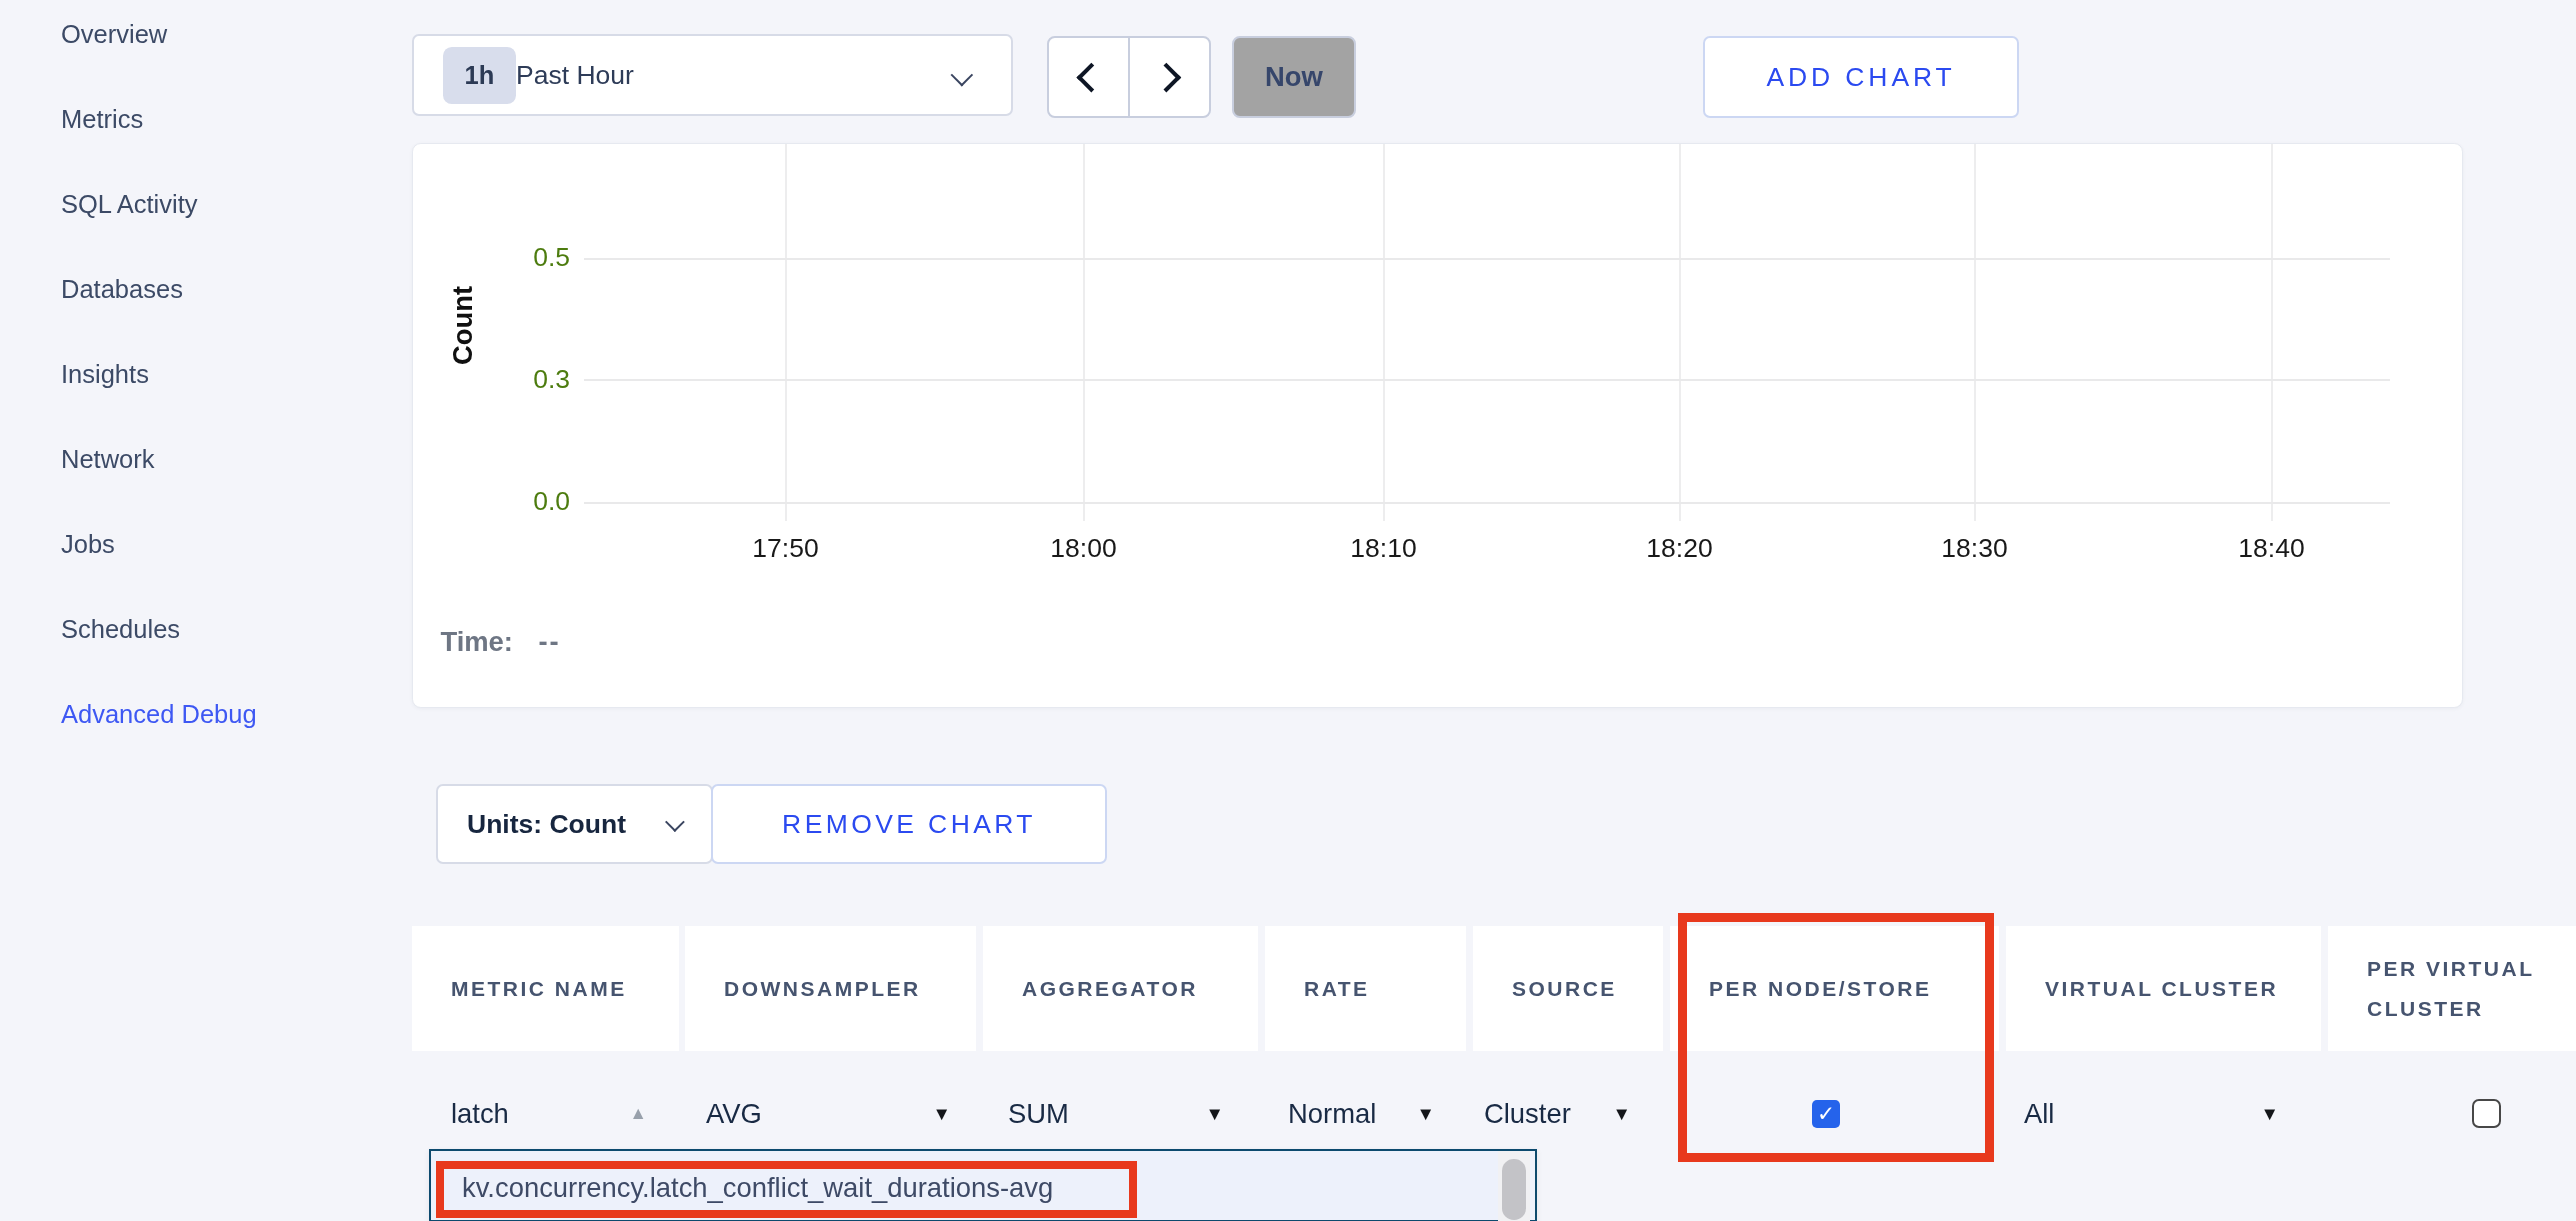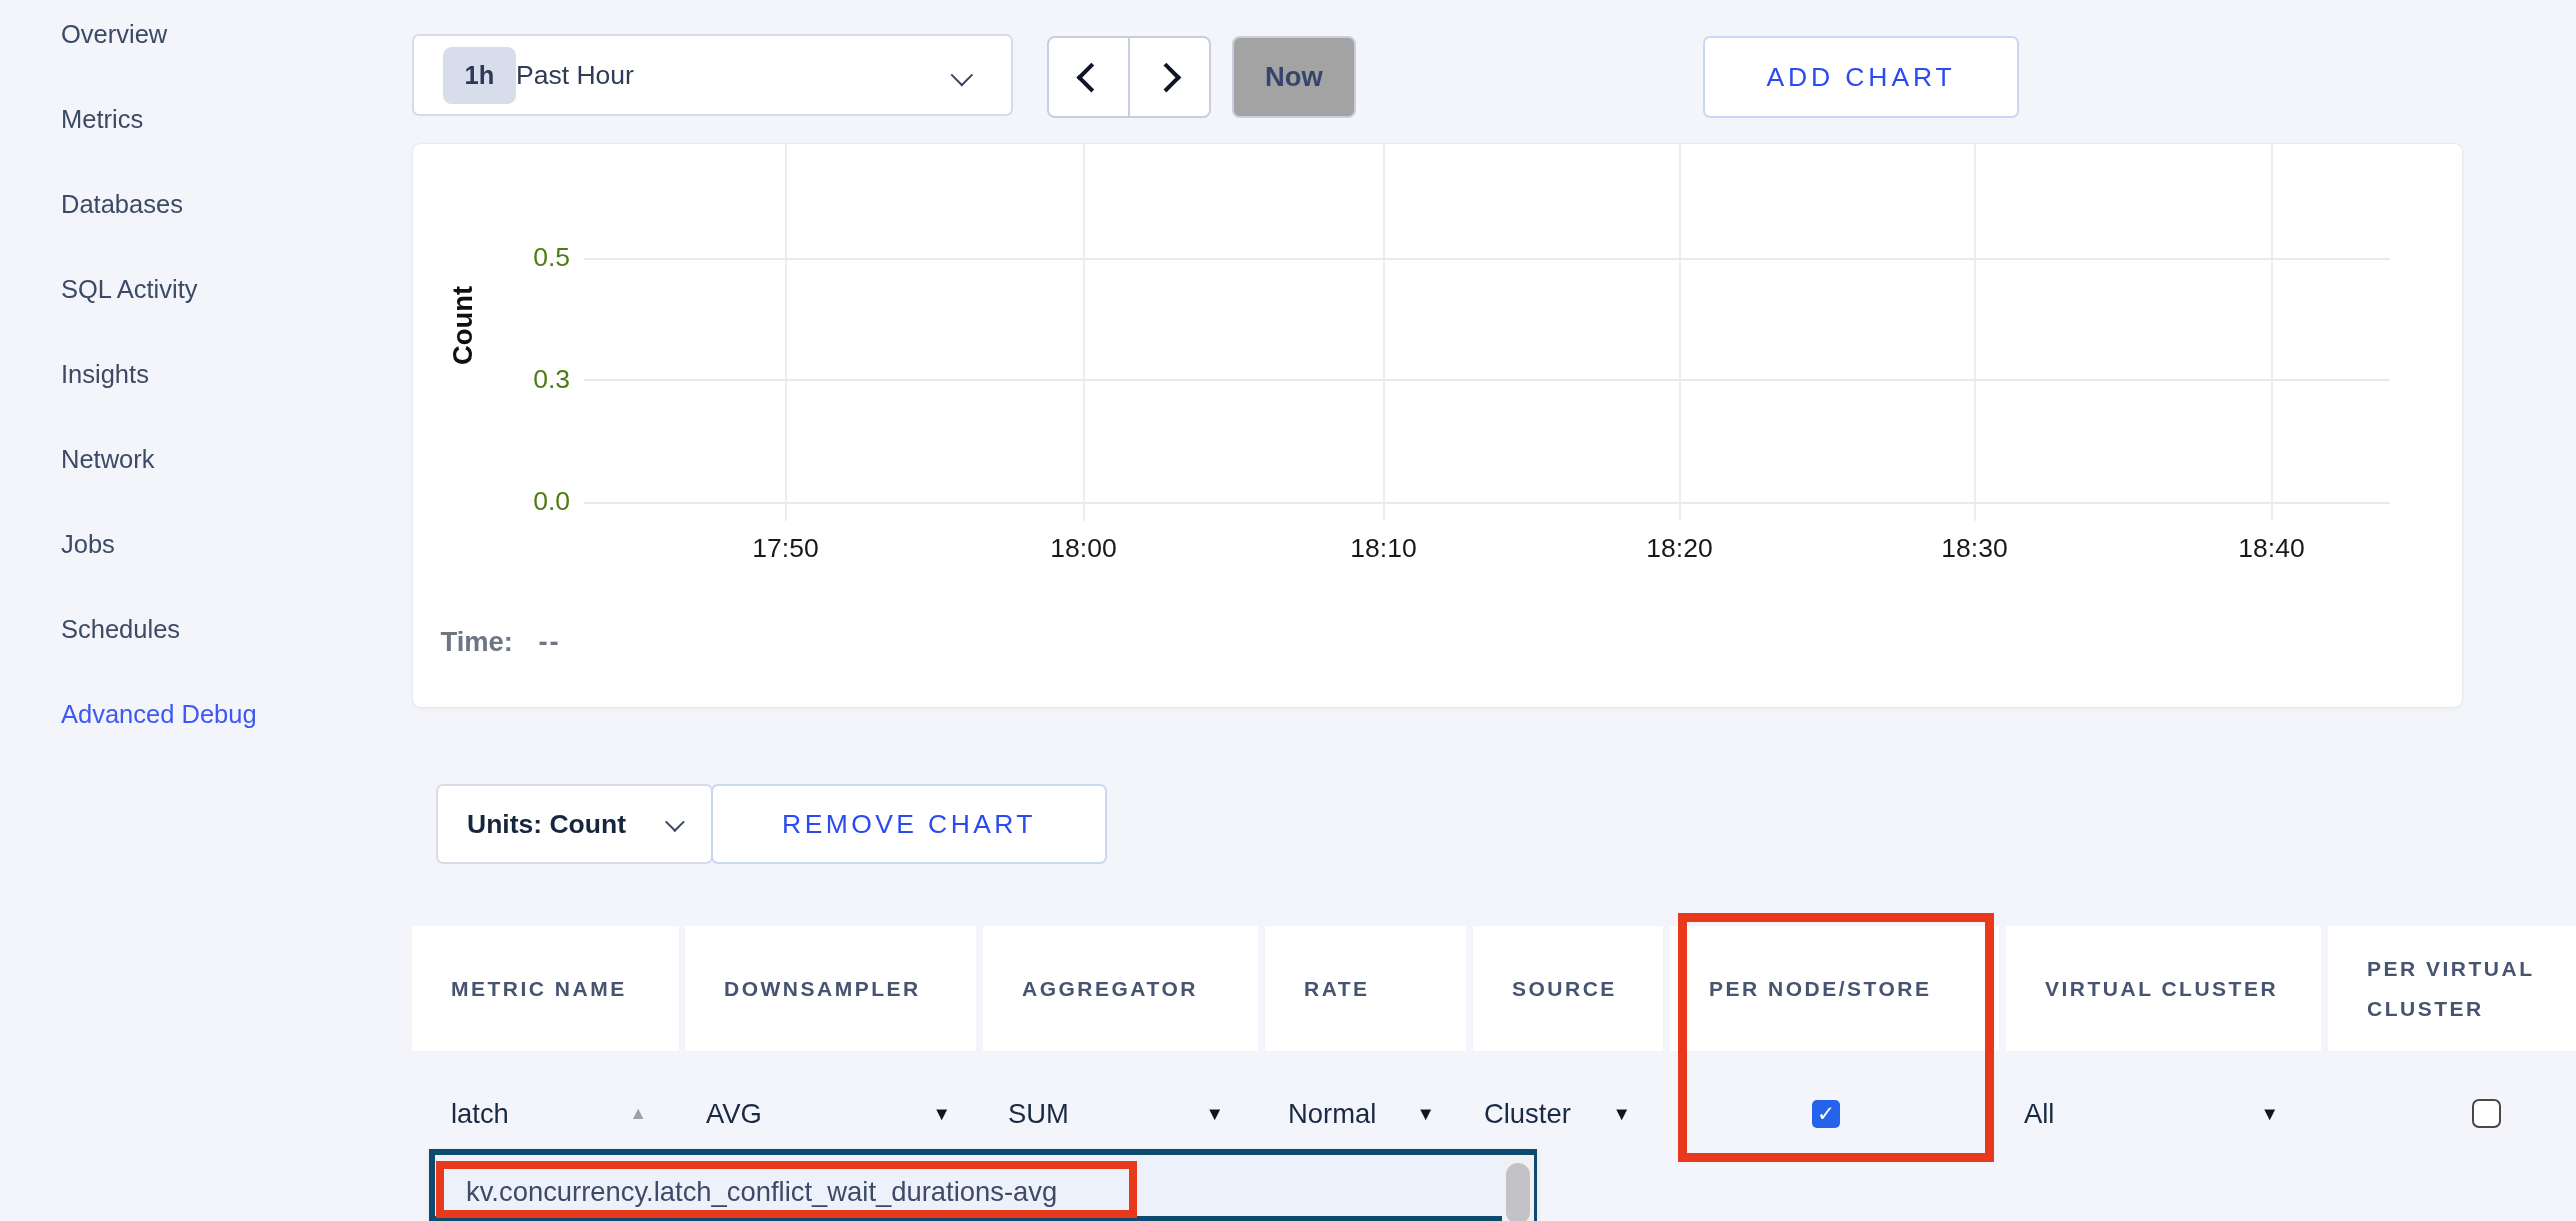--- a/index.html
+++ b/index.html
@@ -84,40 +84,40 @@
   .caret.up{color:#98a0ab;font-size:17.6px;}
   .checkbox{position:absolute;box-sizing:border-box;cursor:pointer;}
   .checkbox.checked{left:1812px;top:1100px;width:28px;height:28px;background:#2563eb;
     border-radius:4.9px;display:flex;align-items:center;justify-content:center;}
   .checkbox.checked::after{content:"✓";color:#fff;font-size:21.6px;font-weight:700;}
   .checkbox.unchecked{left:2472px;top:1099px;width:29px;height:29px;background:#fff;
     border:2.9px solid #474747;border-radius:6.9px;}
 
   
   .acpanel{position:absolute;left:429px;top:1149px;width:1108px;height:73px;
-    background:#edf1fb;border:6px solid #0c4a6e;box-sizing:border-box;z-index:5;
+    background:#edf1fb;border:2px solid #0c4a6e;box-sizing:border-box;z-index:5;
     box-shadow:0 2px 5.9px rgba(40,50,80,.08);}
   .acitem{position:absolute;left:31px;top:0;height:73px;display:flex;align-items:center;
     font-size:27.4px;color:#3e4a66;cursor:pointer;}
   .actrack{position:absolute;left:1067px;top:0;width:32px;height:71px;background:#f1f1f3;}
   .acthumb{position:absolute;left:3.9px;top:7.8px;width:24.5px;height:61px;background:#c3c3c7;border-radius:11.8px;cursor:pointer;}
 
   
   .redbox{position:absolute;border-style:solid;border-color:#e8391d;z-index:10;pointer-events:none;}
   .redbox.b1{left:1678px;top:913px;width:316px;height:249px;border-width:9.8px;box-sizing:border-box;}
   .redbox.b2{left:436px;top:1161px;width:701px;height:57px;border-width:8.8px;box-sizing:border-box;}
 </style>
 </head>
 <body>
 
 <nav class="sidebar">
   <div class="side-item">Overview</div>
   <div class="side-item">Metrics</div>
+  <div class="side-item">SQL Activity</div>
   <div class="side-item">Databases</div>
-  <div class="side-item">SQL Activity</div>
   <div class="side-item">Insights</div>
   <div class="side-item">Network</div>
   <div class="side-item">Jobs</div>
   <div class="side-item">Schedules</div>
   <div class="side-item active">Advanced Debug</div>
 </nav>
 
 <div class="timebox">
   <span class="timebadge">1h</span>
   <span class="timelabel">Past Hour</span>

